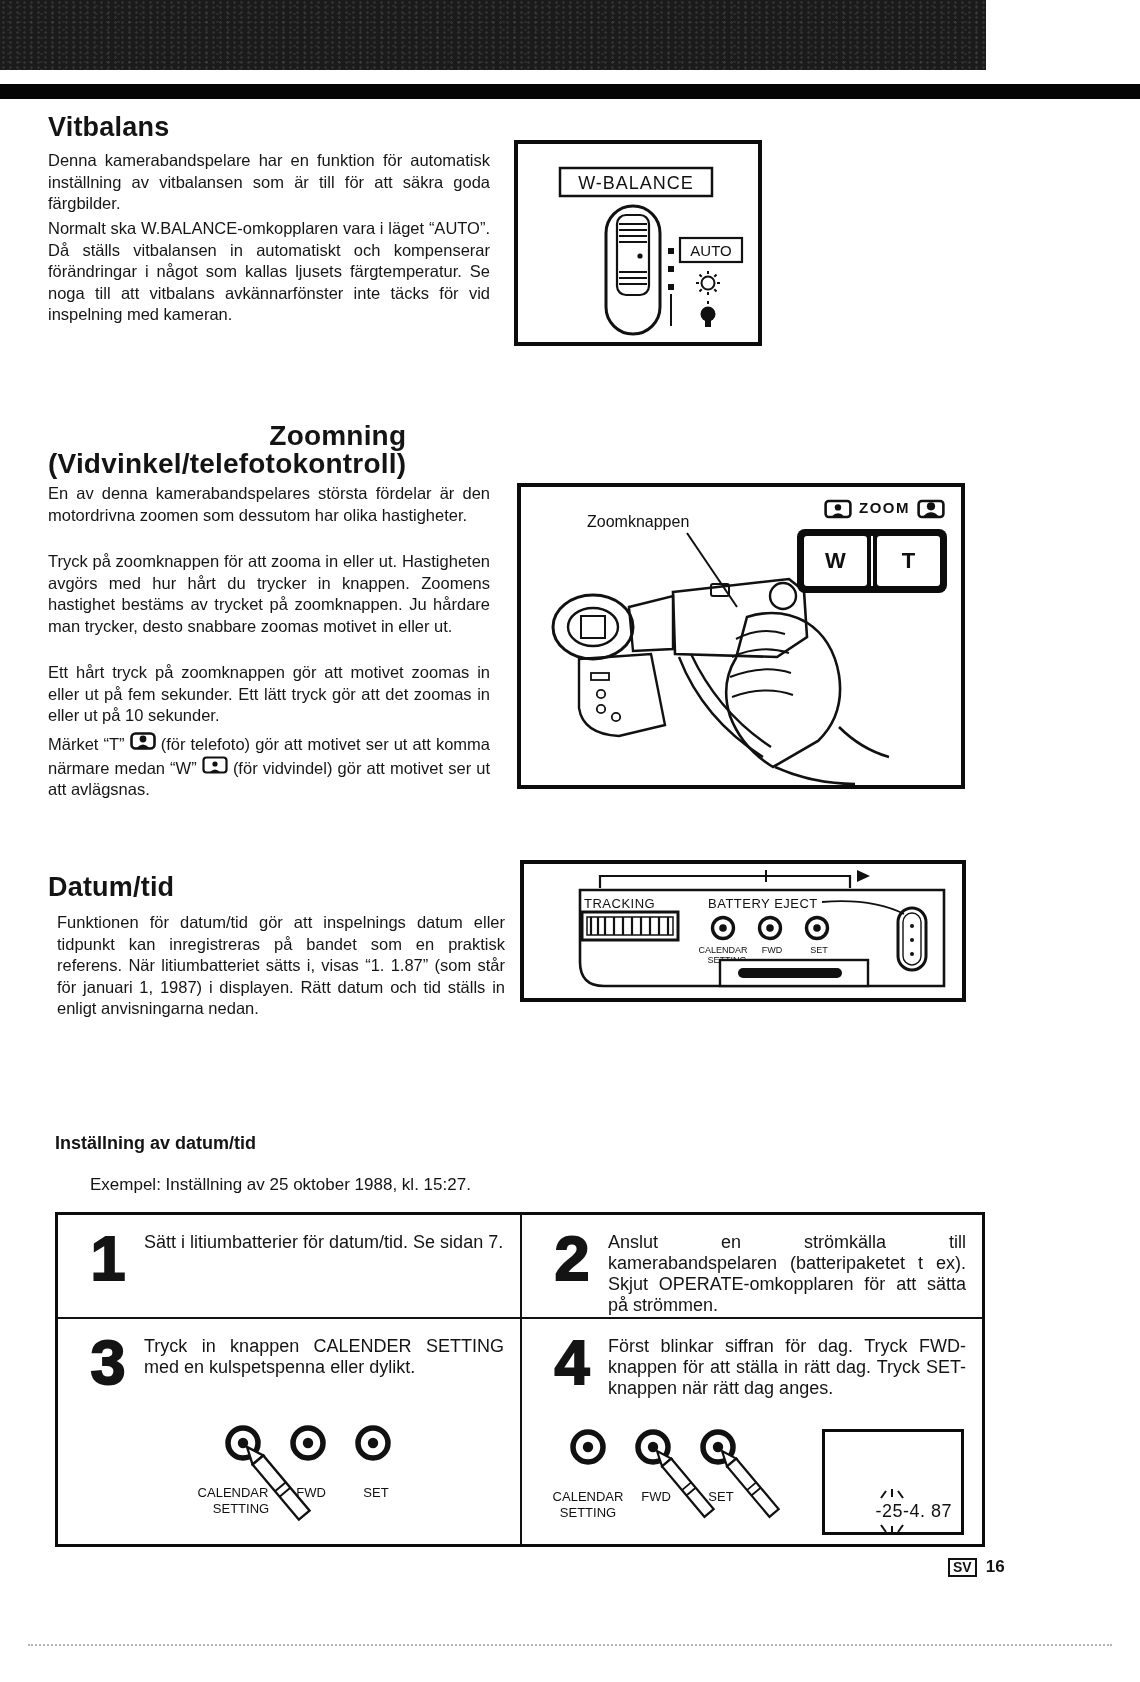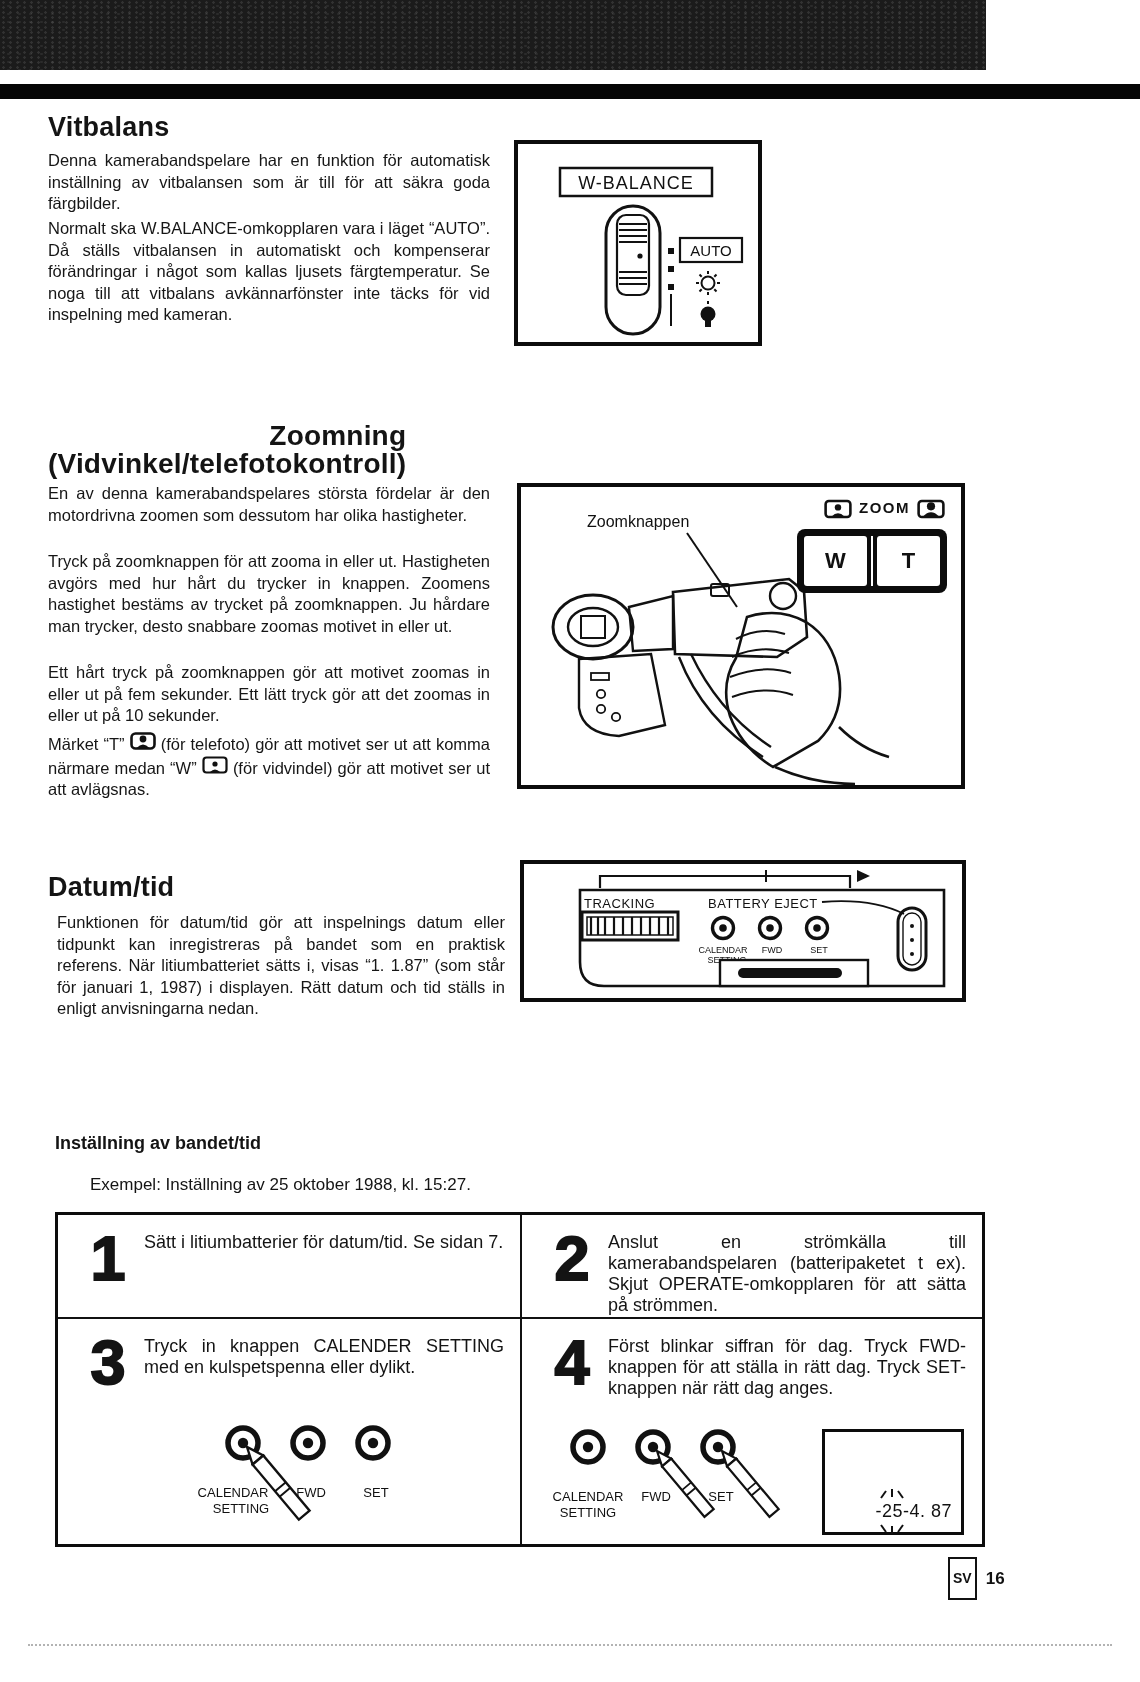--- a/index.html
+++ b/index.html
@@ -84,21 +84,21 @@
   }
   .blink { position:relative; display:inline-block; }
   .blink .rays { position:absolute; left:50%; pointer-events:none; }
   .blink .rays.top { top:-12px; transform:translateX(-50%); }
   .blink .rays.bottom { bottom:-12px; transform:translateX(-50%) rotate(180deg); }
 
   
   .footer { position:absolute; left:948px; top:1557px; display:flex; align-items:center; gap:9px; }
   .sv-box {
     border:2.5px solid #111; font-size:14px; font-weight:bold; line-height:15px;
-    padding:12px 3px; color:#111;
+    padding:0 3px; color:#111;
   }
   .page-num { font-size:17px; font-weight:bold; color:#111; }
   .bottom-dots {
     position:absolute; left:28px; top:1644px; width:1084px; height:0;
     border-top:2px dotted #9a9a9a; opacity:.75;
   }
 </style>
 </head>
 <body>
 
@@ -290,21 +290,21 @@
         <circle cx="388" cy="62" r="2" fill="#111"></circle>
           <circle cx="388" cy="76" r="2" fill="#111"></circle>
           <circle cx="388" cy="90" r="2" fill="#111"></circle>
       </g>
 
       <rect x="196" y="96" width="148" height="26" fill="#fff" stroke="#111" stroke-width="2.4"></rect>
       <rect x="214" y="104" width="104" height="10" rx="5" fill="#111"></rect>
     </svg>
   </div>
 
-  <div class="subhead" style="left:55px; top:1133px;">Inställning av bandet/tid</div>
+  <div class="subhead" style="left:55px; top:1133px;">Inställning av datum/tid</div>
   <div class="example" style="left:48px; top:1175px;margin-left:42px;">Exempel: Inställning av 25 oktober 1988, kl. 15:27.</div>
 
   <div class="steps-table">
 
     <div class="cell c1">
       <div class="step-head">
         <div class="step-num">1</div>
         <div class="step-text">Sätt i litiumbatterier för datum/tid. Se sidan 7.</div>
       </div>
     </div>

